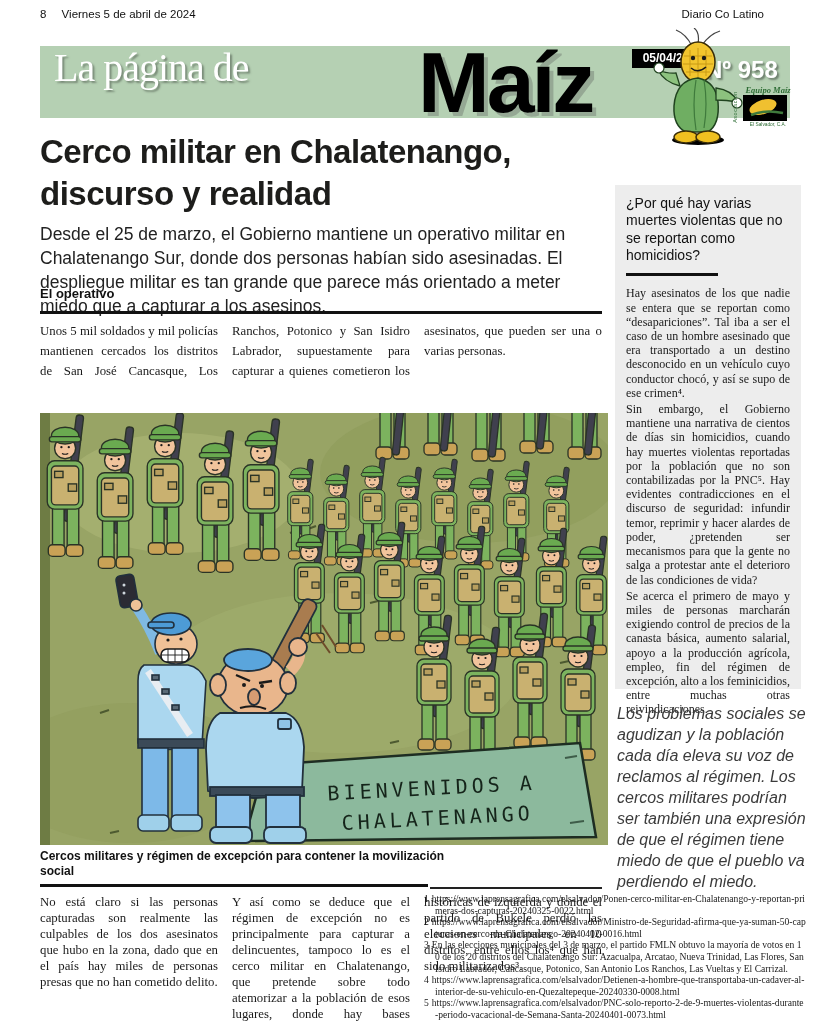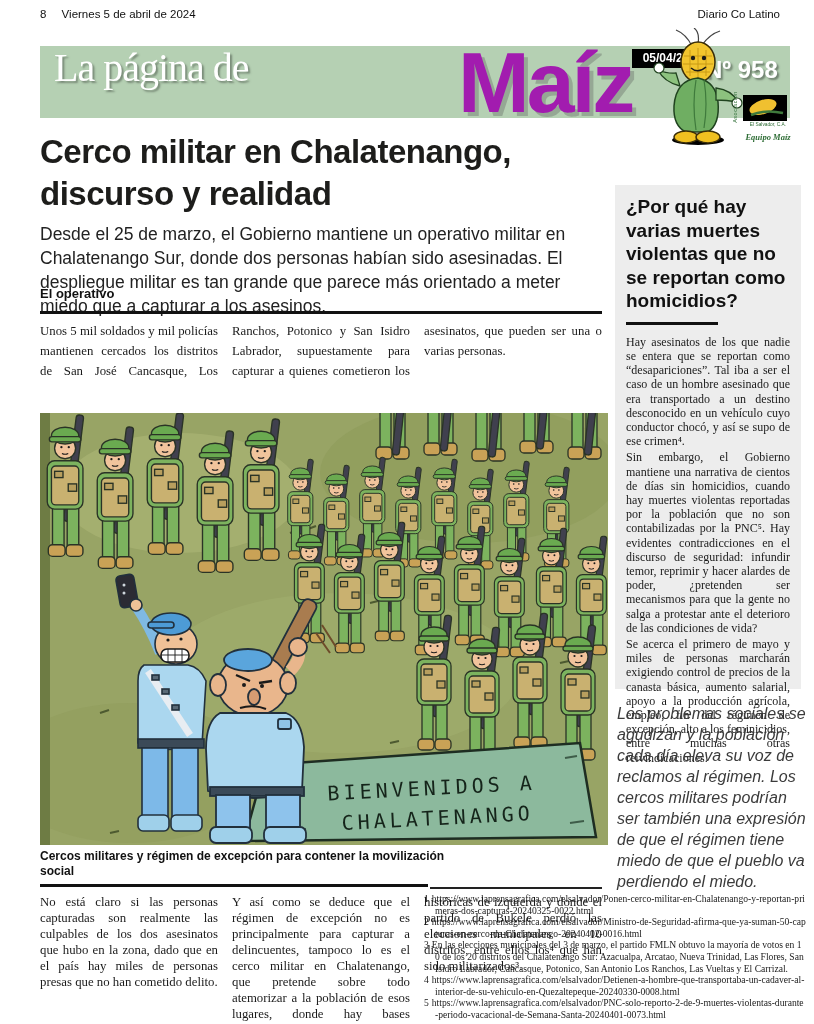--- a/index.html
+++ b/index.html
@@ -1,38 +1,38 @@
 <!DOCTYPE html>
 <html><head>
 <meta charset="utf-8">
 <style>
   * { margin:0; padding:0; box-sizing:border-box; }
   body { background:#ffffff; font-family:"Liberation Sans", sans-serif; }
   .page { position:relative; width:814px; height:1024px; background:#fff; overflow:hidden; }
 
   
-  .meta { position:absolute; top:8px; left:40px; right:34px; display:flex; justify-content:space-between;
+  .meta { position:absolute; top:8px; left:40px; right:50px; display:flex; justify-content:space-between;
           font-size:11.5px; color:#111; }
   .meta .pageno { margin-right:12px; }
 
   
   .banner { position:absolute; left:40px; top:46px; width:750px; height:72px; background:#b5d0b3; }
   .banner-title-prefix { position:absolute; left:54px; top:44px; font-family:"Liberation Serif", serif;
           font-size:40px; color:#ffffff; letter-spacing:-1px; text-shadow:2px 2px 2px rgba(70,80,70,.55);
           white-space:nowrap; }
   .banner-title-main { position:absolute; left:418px; top:33px; font-size:86px; font-weight:bold;
-          color:#a21caf; letter-spacing:-3px; text-shadow:4px 4px 0 rgba(110,120,110,.45); white-space:nowrap;margin-left:40px; }
+          color:#000000; letter-spacing:-3px; text-shadow:4px 4px 0 rgba(110,120,110,.45); white-space:nowrap; }
   .datebox { position:absolute; left:632px; top:49px; width:68px; height:19px; background:#000;
           color:#fff; font-size:12px; font-weight:bold; text-align:center; line-height:19px; }
   .issue { position:absolute; left:705px; top:56px; font-size:24px; font-weight:bold; color:#fff;
           text-shadow:2px 2px 2px rgba(60,70,60,.6); white-space:nowrap; }
   .mascot { position:absolute; left:646px; top:28px; }
   .eqlogo { position:absolute; left:731px; top:84px; width:64px; height:46px; }
   .eqlogo .eq-name { position:absolute; left:10px; top:1px; width:54px; text-align:center;
-          font-family:"Liberation Serif", serif; font-style:italic; font-weight:bold; font-size:8.5px; color:#2e6d35;margin-top:47px; }
+          font-family:"Liberation Serif", serif; font-style:italic; font-weight:bold; font-size:8.5px; color:#2e6d35; }
   .eqlogo .eq-assoc { position:absolute; left:-16px; top:20px; transform:rotate(-90deg); font-size:5.5px;
           color:#2e6d35; width:40px; text-align:center; letter-spacing:.5px; }
   .eqlogo .eq-box { position:absolute; left:12px; top:11px; width:44px; height:26px; background:#000; }
   .eqlogo .eq-country { position:absolute; left:10px; top:38px; width:54px; text-align:center;
           font-size:4.8px; color:#2e6d35; }
 
   
   .headline { position:absolute; left:40px; top:131px; width:590px; font-size:33px; font-weight:bold;
           color:#1d1d1b; letter-spacing:-0.5px; line-height:1.26; }
   .lede { position:absolute; left:40px; top:222px; width:572px; font-size:17.5px; color:#222;
@@ -58,21 +58,21 @@
 
   .fn-rule { position:absolute; left:430px; top:887px; width:172px; height:2px; background:#222; }
   .footnotes { position:absolute; left:424px; top:893px; width:382px; list-style:none;
           font-family:"Liberation Serif", serif; font-size:9.6px; line-height:11.6px; color:#1a1a1a; }
   .footnotes li { padding-left:11px; text-indent:-11px; word-break:break-all; }
   .footnotes .fn-num { padding-right:3px; }
 
   
   .sidebox { position:absolute; left:615px; top:185px; width:186px; height:504px; background:#ededed;
           padding:10px 11px; }
-  .sidebox h3 { font-size:19px; font-weight:bold; color:#111; line-height:1.24; }
+  .sidebox h3 { font-size:14px; font-weight:normal; color:#111; line-height:1.24; }
   .side-rule { width:92px; height:3px; background:#111; margin:9px 0 10px 0; }
   .sidebox p { font-family:"Liberation Serif", serif; font-size:12px; line-height:14.2px;
           text-align:justify; color:#1a1a1a; }
   .sidebox p + p { margin-top:2px; }
 
   .quote { position:absolute; left:617px; top:703px; width:190px; font-style:italic; font-size:16px;
           line-height:21px; color:#3b3b3b; }
 </style>
 </head>
 <body>

